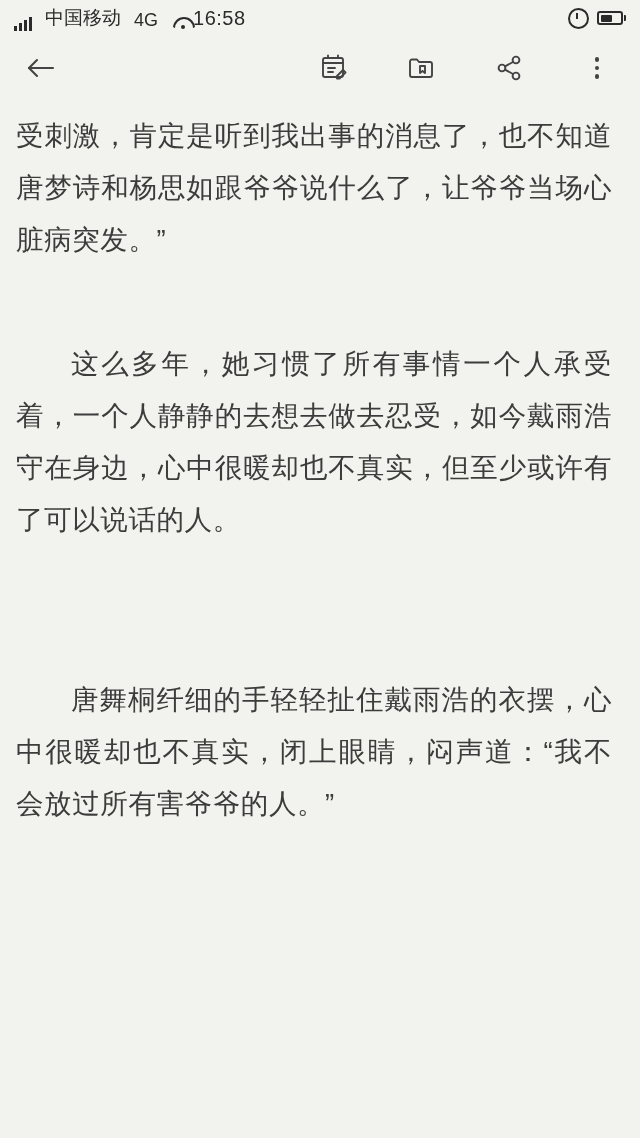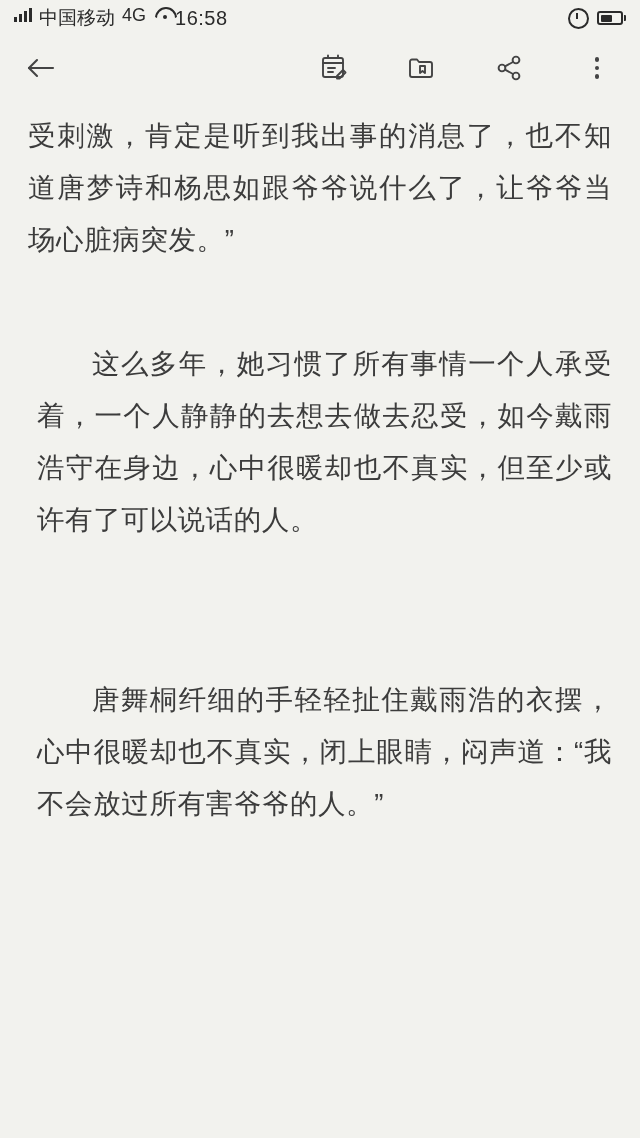--- a/index.html
+++ b/index.html
@@ -21,22 +21,22 @@
     height: 36px;
     display: flex;
     align-items: center;
     padding: 0 14px;
     font-size: 19px;
     color: #2b2b2b;
     box-sizing: border-box;
   }
   .status-left {
     display: flex;
-    align-items: flex-start;
-    gap: 7px;
+    align-items: flex-end;
+    gap: 13px;
     flex: 0 0 auto;
   }
   .signal-bars {
     display: inline-flex;
     align-items: flex-end;
     gap: 2px;
     height: 17px;
   }
   .signal-bars i {
     display: block;
@@ -164,33 +164,33 @@
   }
   .dots span {
     width: 4.5px; height: 4.5px;
     border-radius: 50%;
     background: #444;
     display: block;
   }
 
   
   .reader {
-    padding: 10px 28px 0 28px;
+    padding: 10px 28px 0 16px;
     box-sizing: border-box;
   }
   .para {
     font-size: 27.5px;
     line-height: 52px;
     color: #3c3c3c;
     letter-spacing: 0.6px;
     text-align: justify;
     margin: 0;
     font-family: "Liberation Sans", "DejaVu Sans", sans-serif;
   }
-  .para.indent { text-indent: 2em; margin-left: 9px; }
+  .para.indent { text-indent: 2em; }
   .gap-1 { height: 72px; }
   .gap-2 { height: 66px; }
   .gap-3 { height: 62px; }
 </style>
 </head>
 <body>
 
 <div class="status-bar">
   <div class="status-left">
     <span class="signal-bars">

